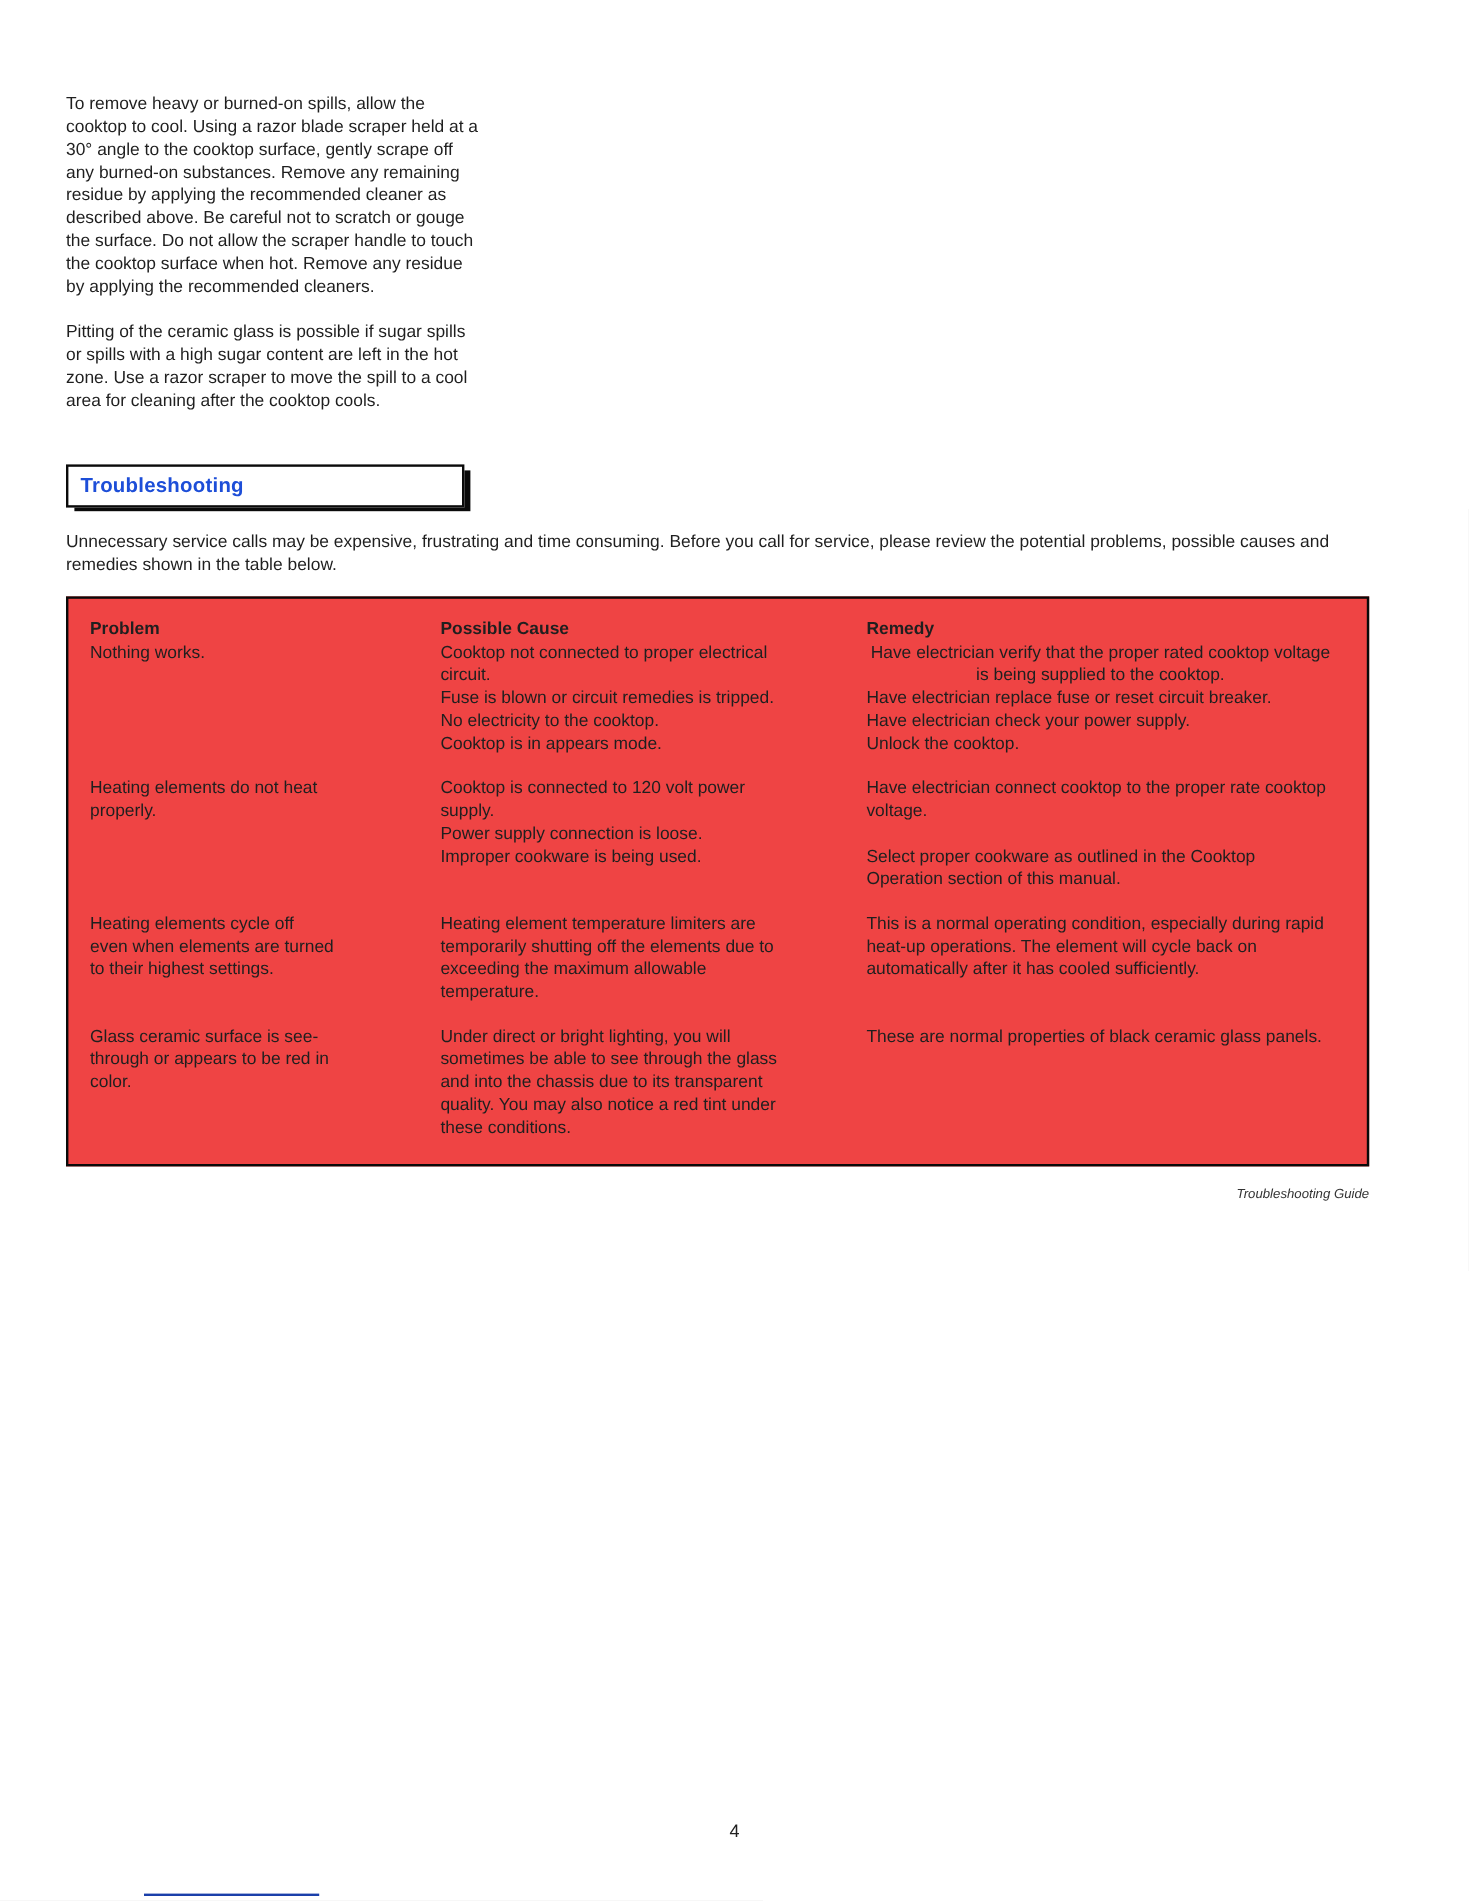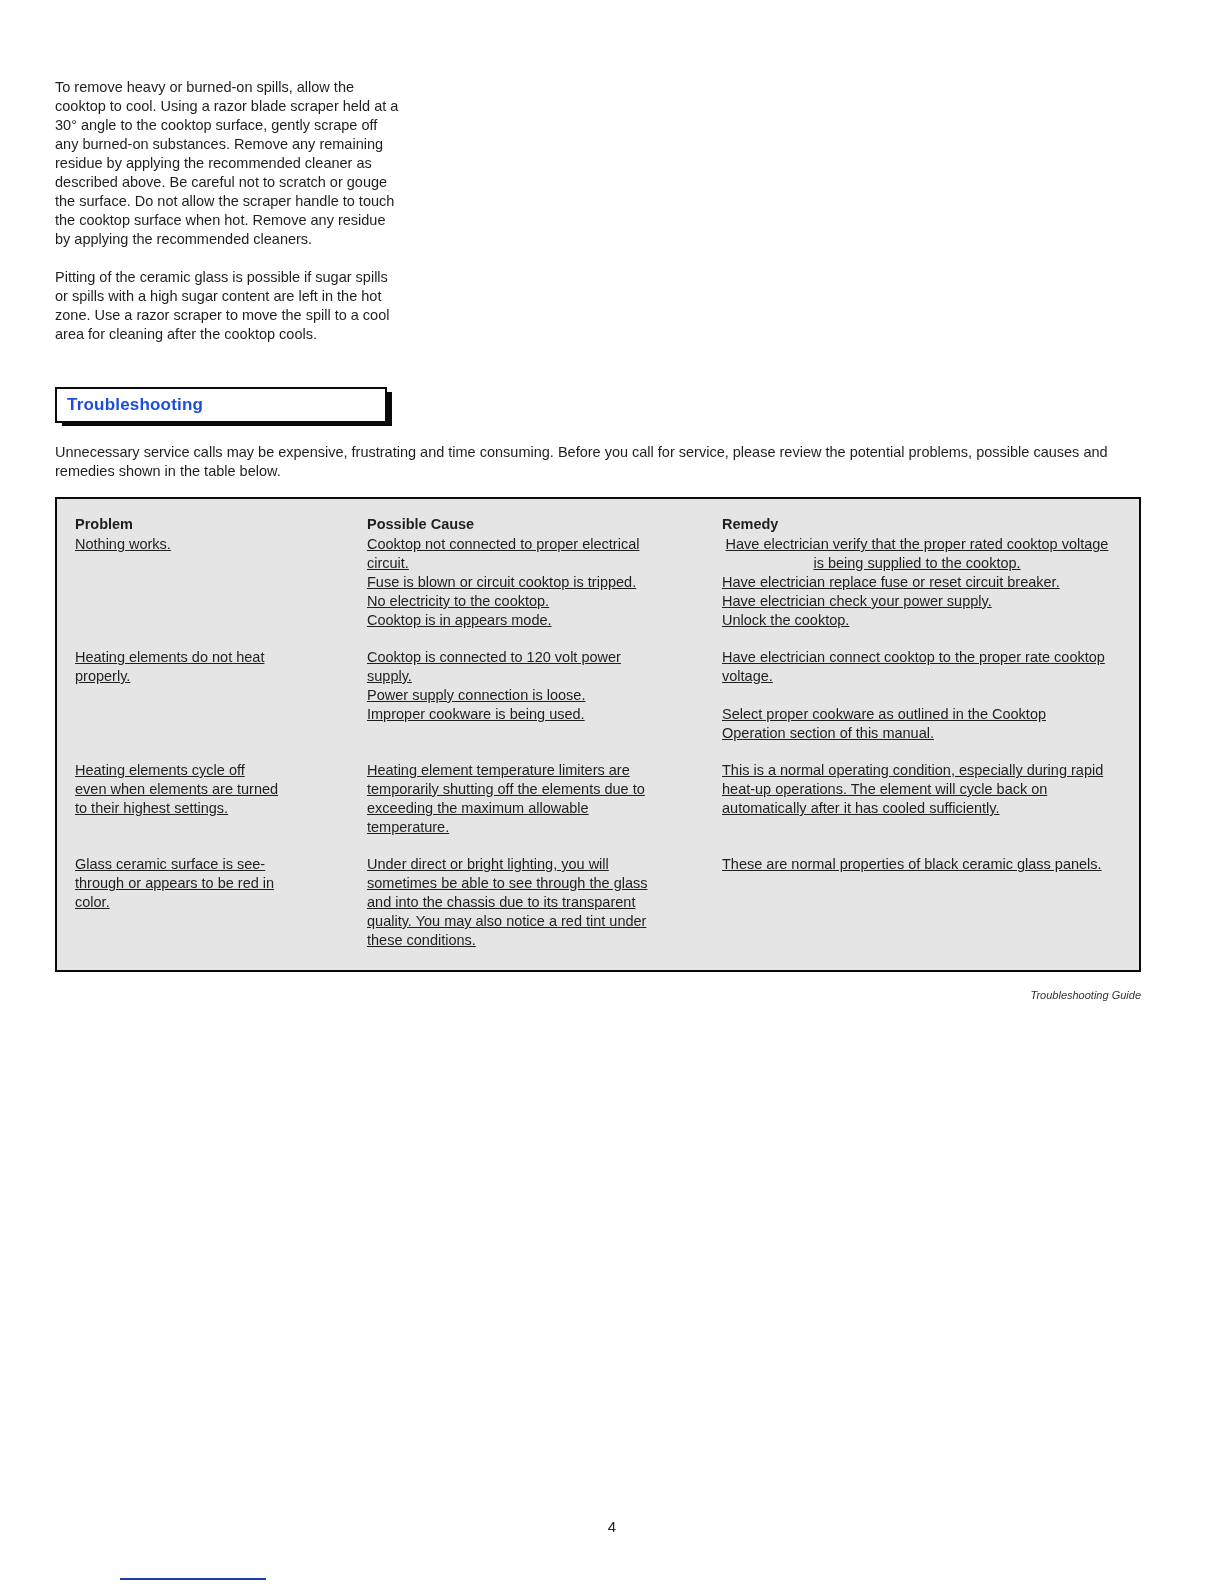--- a/index.html
+++ b/index.html
@@ -34,29 +34,29 @@
   }
   .intro-wide {
     margin-top:20px;
     width:1095px;
   }
   .ts-table {
     margin-top:16px;
     width:1086px;
     border:2px solid #0a0a0a;
     padding:16px 18px 20px 18px;
-    background:#e5e5e5;
+    background:#ef4444;
   }
   .tgrid {
     display:grid;
     grid-template-columns:292px 355px 1fr;
   }
   .thead { font-weight:bold; }
   .thead .cell { margin-bottom:1px; }
-  .group { display:grid; grid-template-columns:292px 355px 1fr; margin-top:0;text-decoration:underline; }
+  .group { display:grid; grid-template-columns:292px 355px 1fr; margin-top:0; }
   .group + .group { margin-top:18px; }
   .cell { padding-right:20px; }
   .cell.problem { grid-column:1; width:230px; max-width:230px; }
   .problem-text { width:205px; }
   .cell.cause  { width:320px; max-width:320px; }
   .cause-inner { width:300px; }
   .cell.remedy { width:410px; max-width:410px; }
   .pair-gap { margin-bottom:19px; }
   .pair-gap:last-of-type { margin-bottom:0; }
   .caption {
@@ -112,21 +112,21 @@
             <div class="cell problem" style="grid-row: 1 / span 4;">
               <div class="problem-text pair-gap">Nothing works.</div>
             </div>
             <div class="cell cause" style="grid-area: 1 / 2;">
               <div class="cause-inner pair-gap">Cooktop not connected to proper electrical circuit.</div>
             </div>
             <div class="cell remedy" style="grid-area: 1 / 3; text-align: center;">
               <div class="pair-gap">Have electrician verify that the proper rated cooktop voltage is being supplied to the cooktop.</div>
             </div>
             <div class="cell cause" style="grid-area: 2 / 2;">
-              <div class="cause-inner pair-gap">Fuse is blown or circuit cooktop is tripped.</div>
+              <div class="cause-inner pair-gap">Fuse is blown or circuit remedies is tripped.</div>
             </div>
             <div class="cell remedy" style="grid-area: 2 / 3;">
               <div class="pair-gap">Have electrician replace fuse or reset circuit breaker.</div>
             </div>
             <div class="cell cause" style="grid-area: 3 / 2;">
               <div class="cause-inner pair-gap">No electricity to the cooktop.</div>
             </div>
             <div class="cell remedy" style="grid-area: 3 / 3;">
               <div class="pair-gap">Have electrician check your power supply.</div>
             </div>

